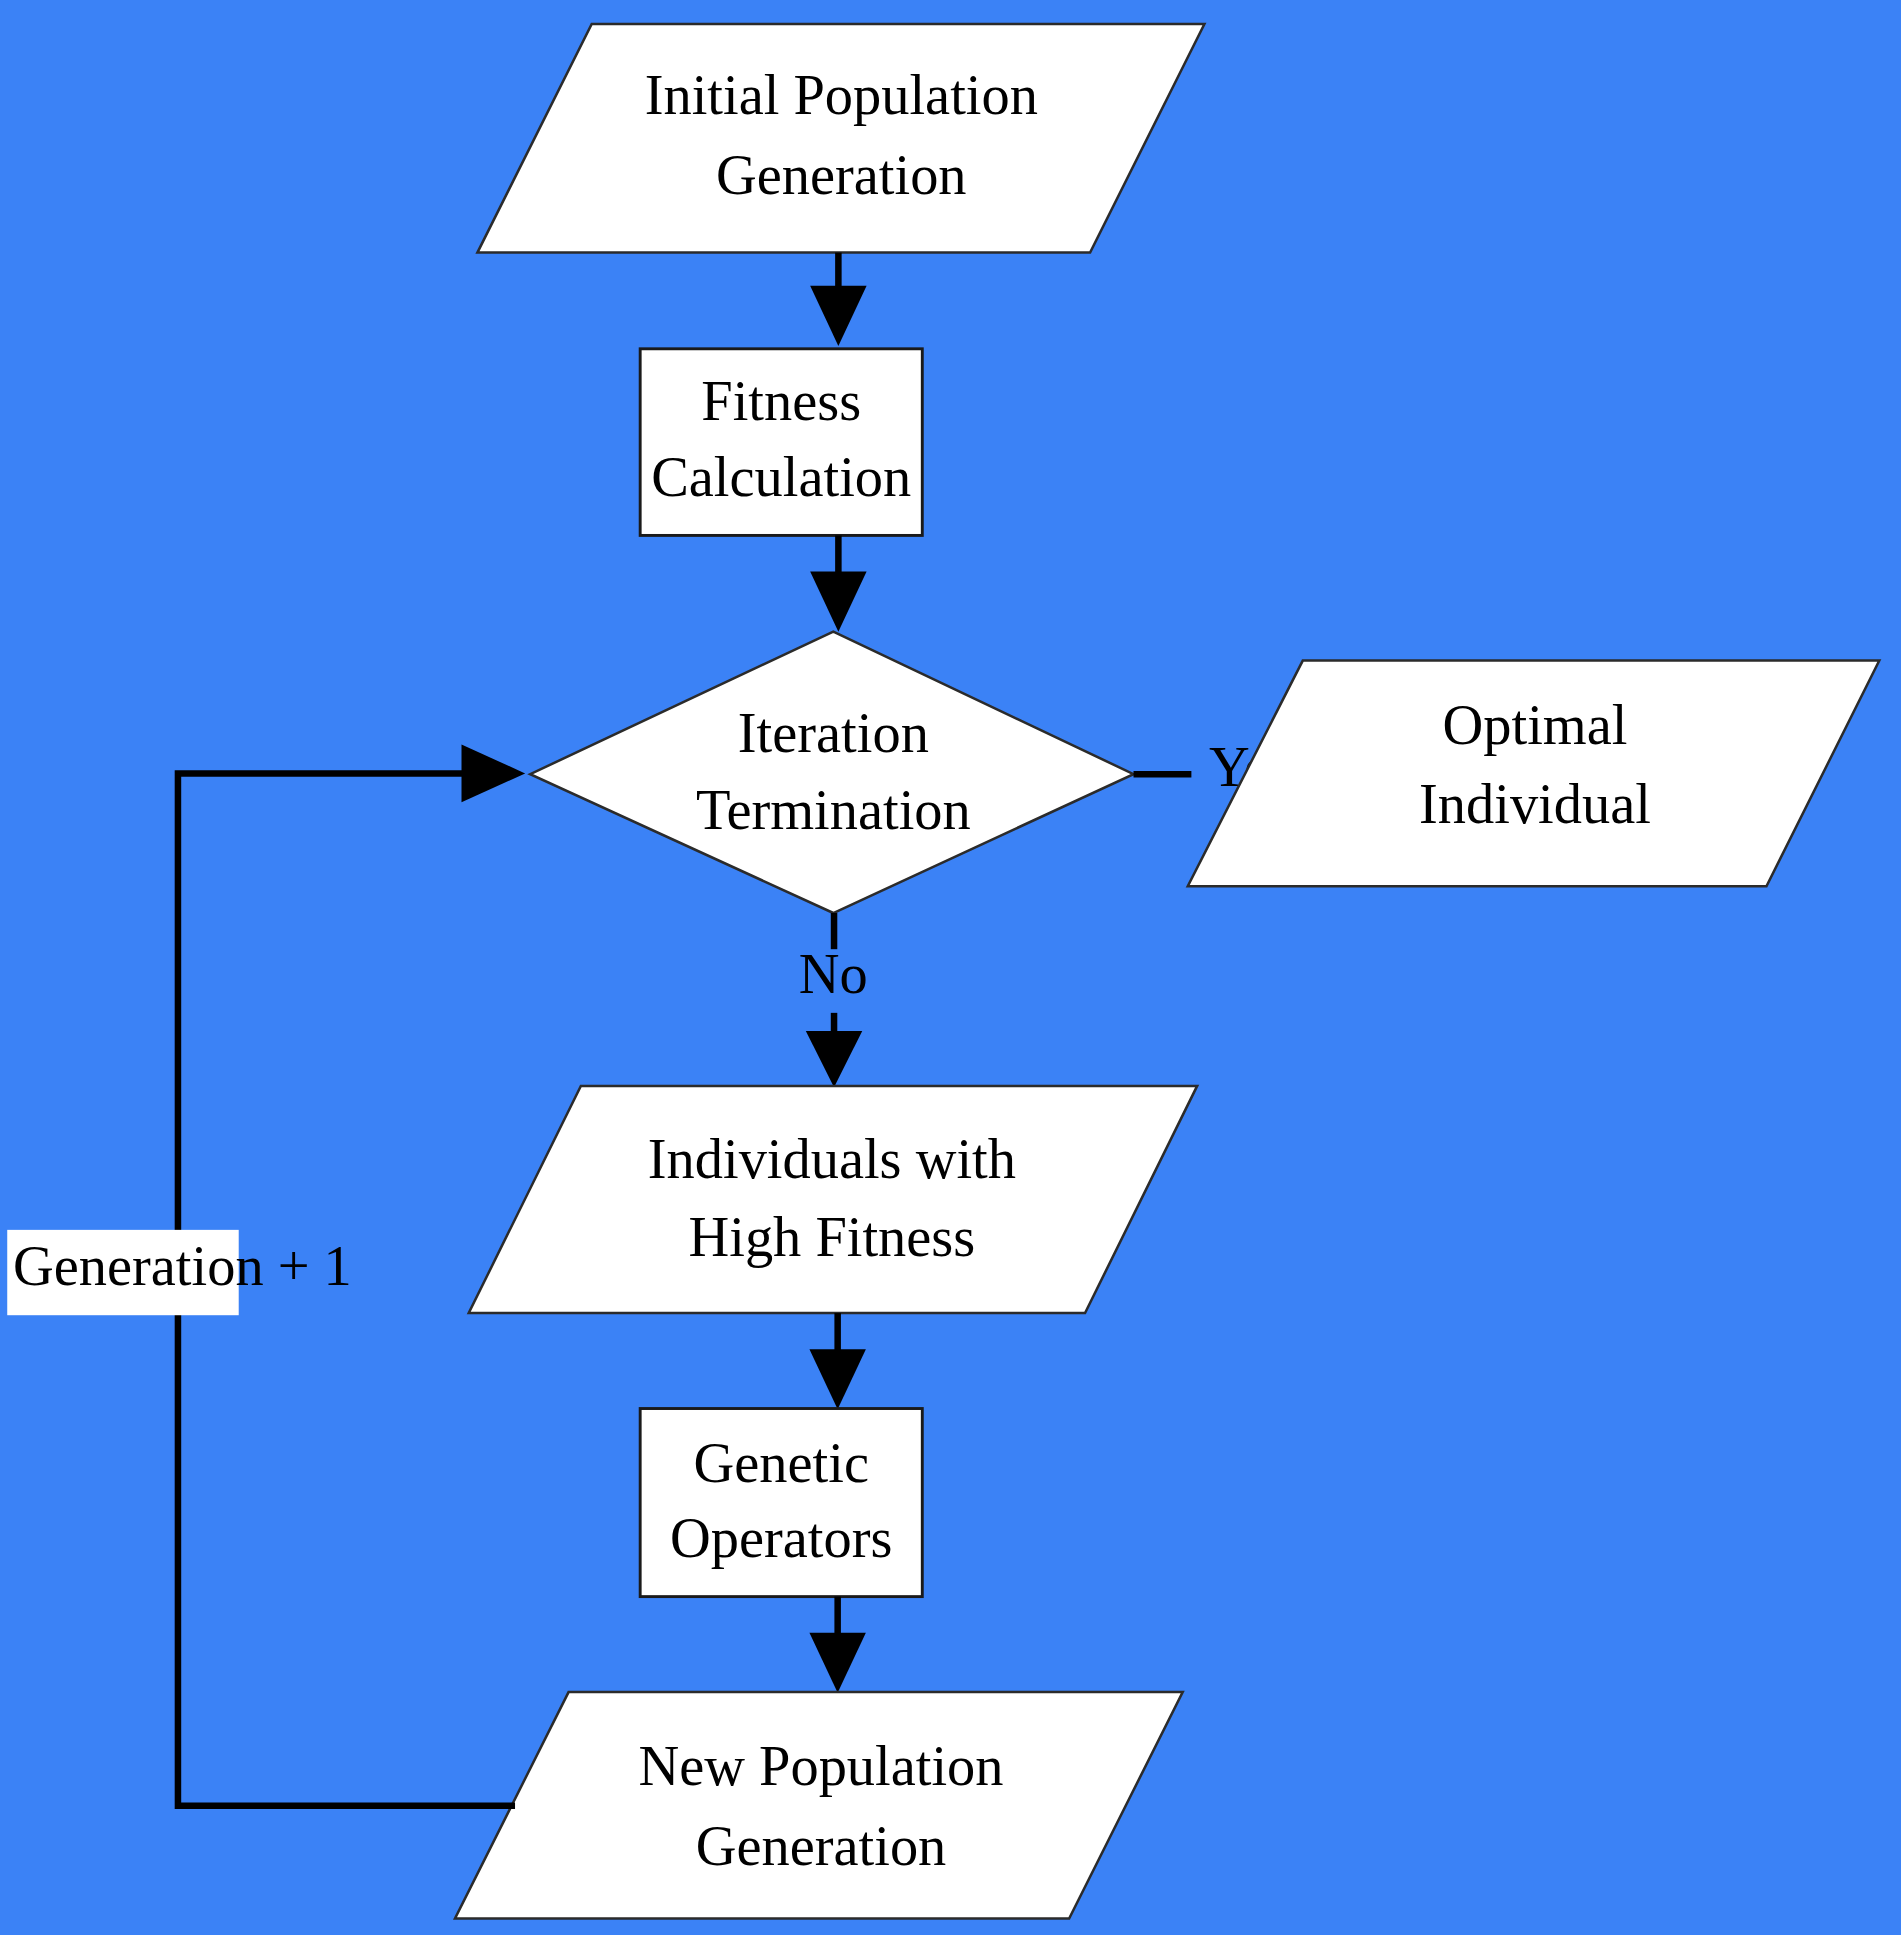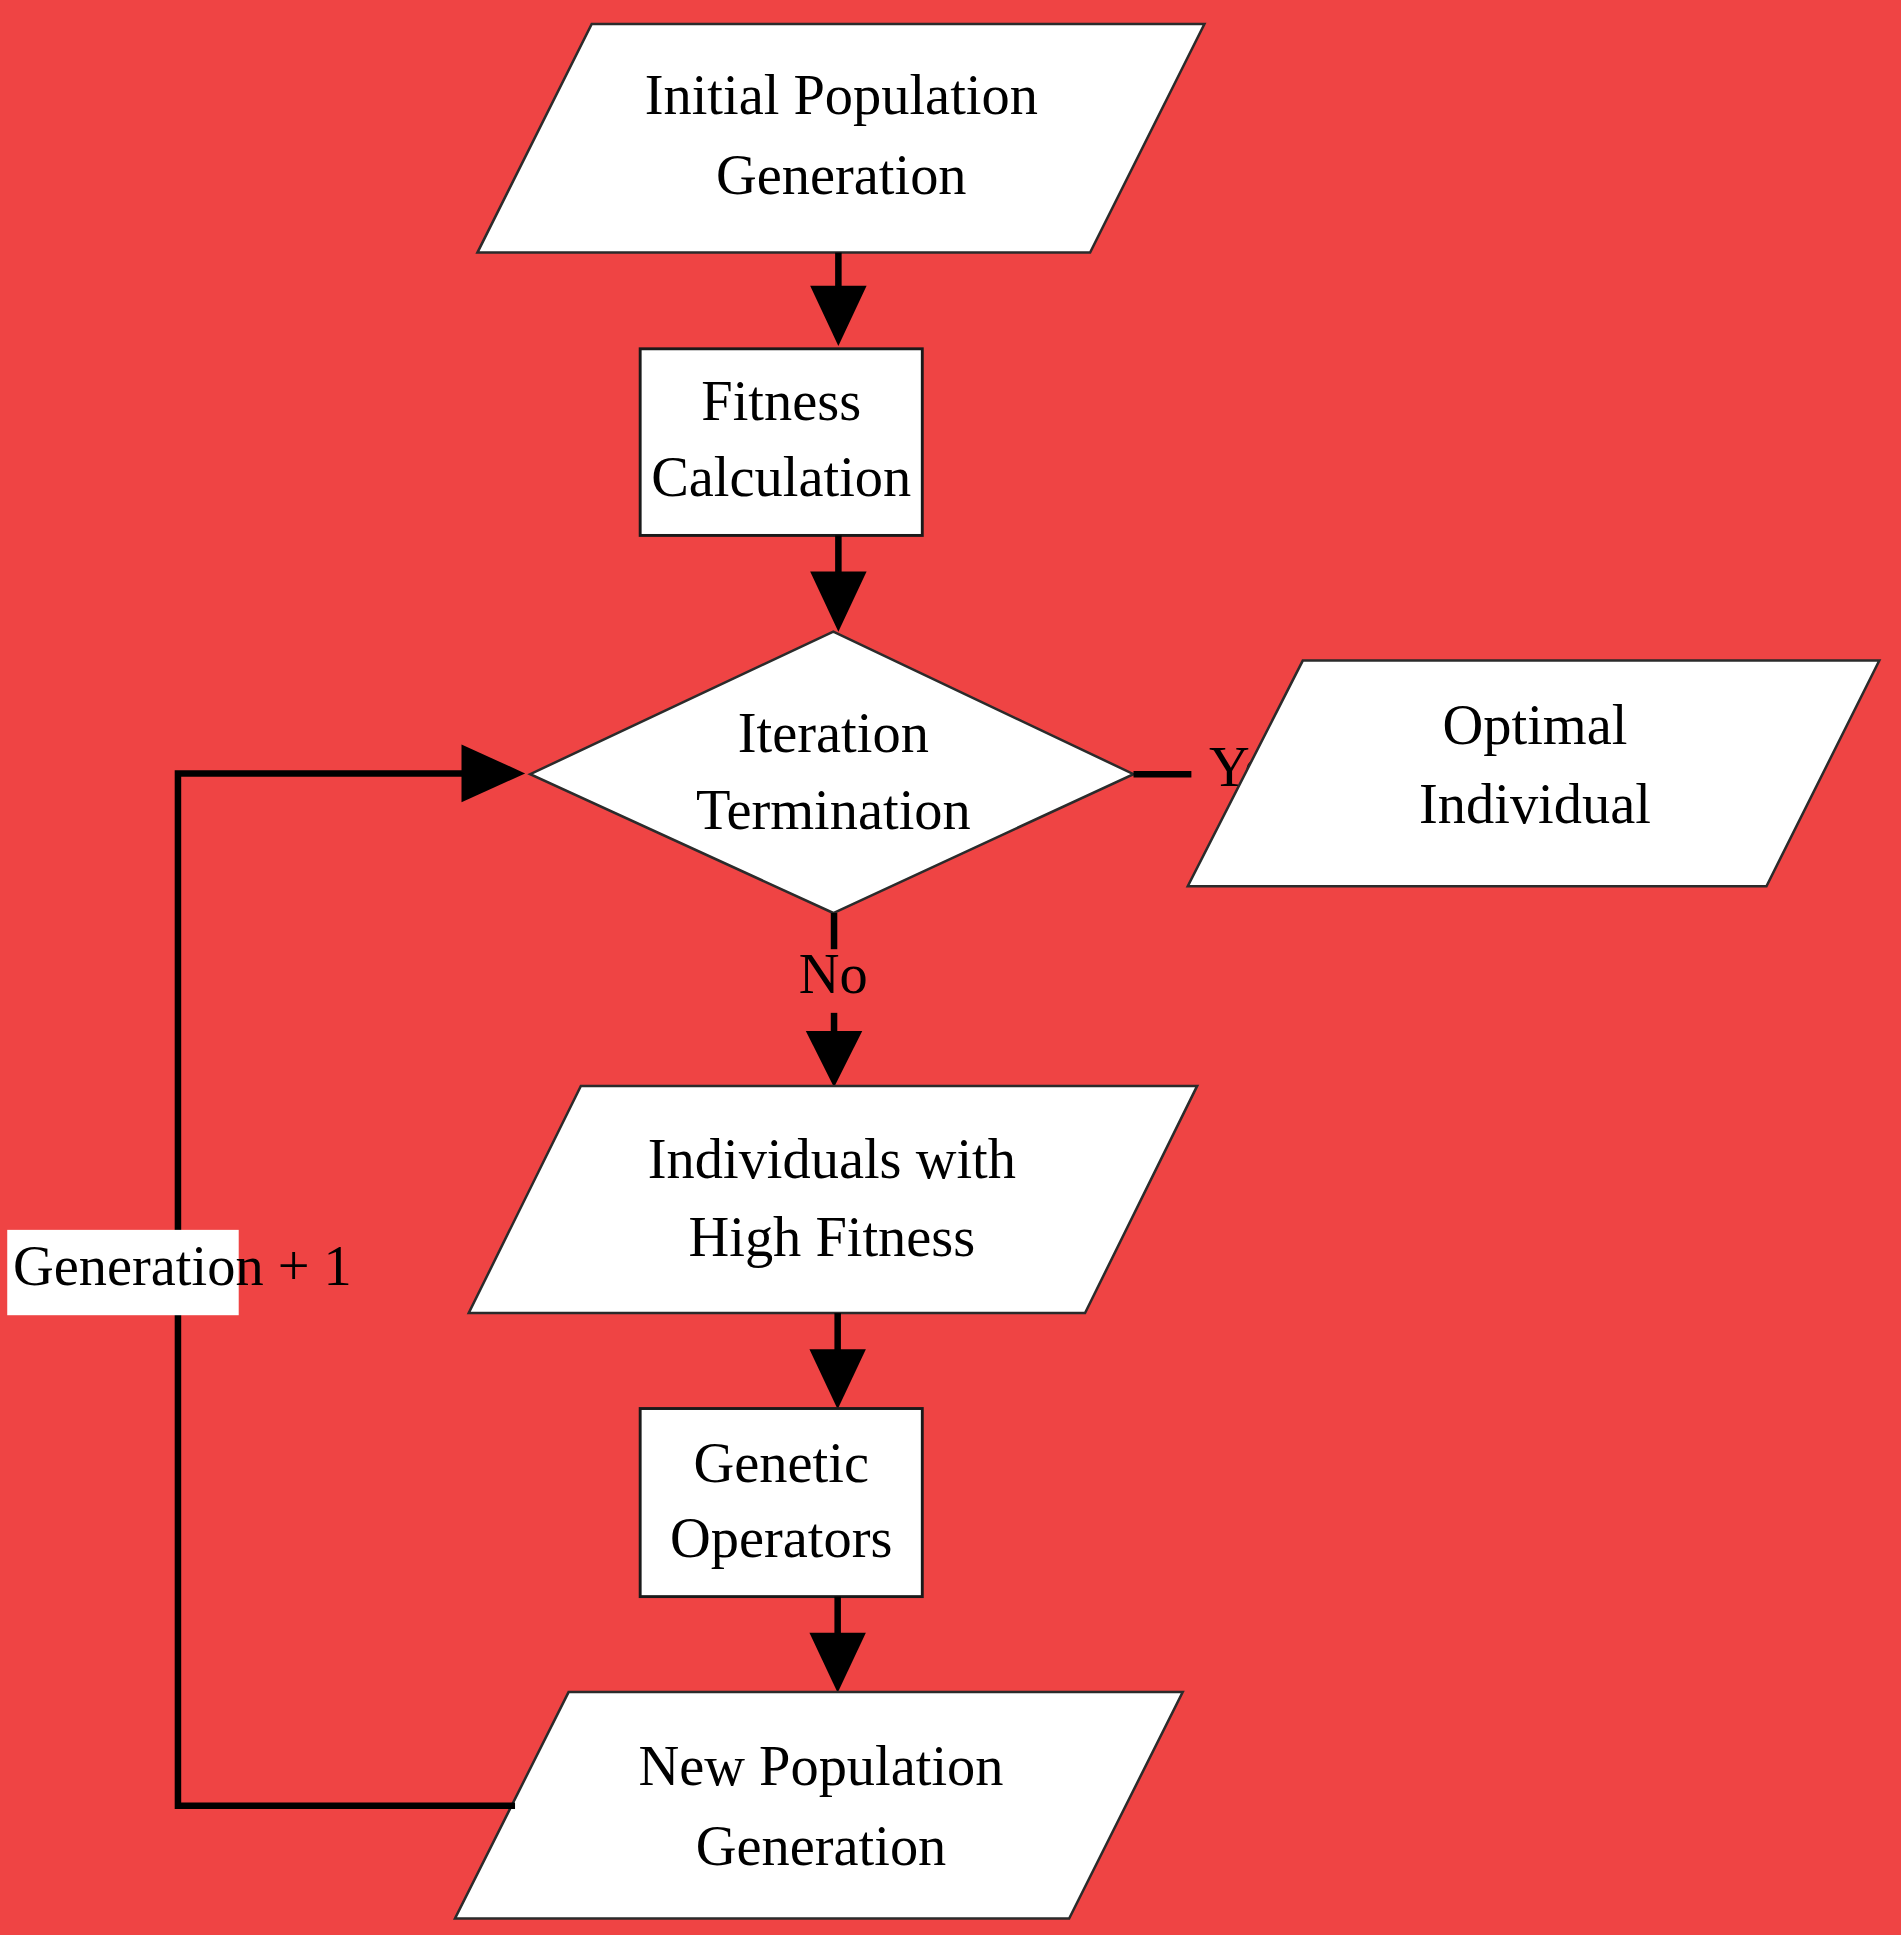--- a/index.html
+++ b/index.html
@@ -4,21 +4,21 @@
 <style>
   html, body {
     margin: 0;
     padding: 0;
     background: #ffffff;
   }
   #canvas {
     position: relative;
     width: 1901px;
     height: 1936px;
-    background: #ef4444;
+    background: #3b82f6;
     overflow: hidden;
   }
   svg#flow {
     display: block;
     width: 1901px;
     height: 1936px;
   }
   .shape-outline {
     fill: #ffffff;
     stroke: #1a1a1a;

